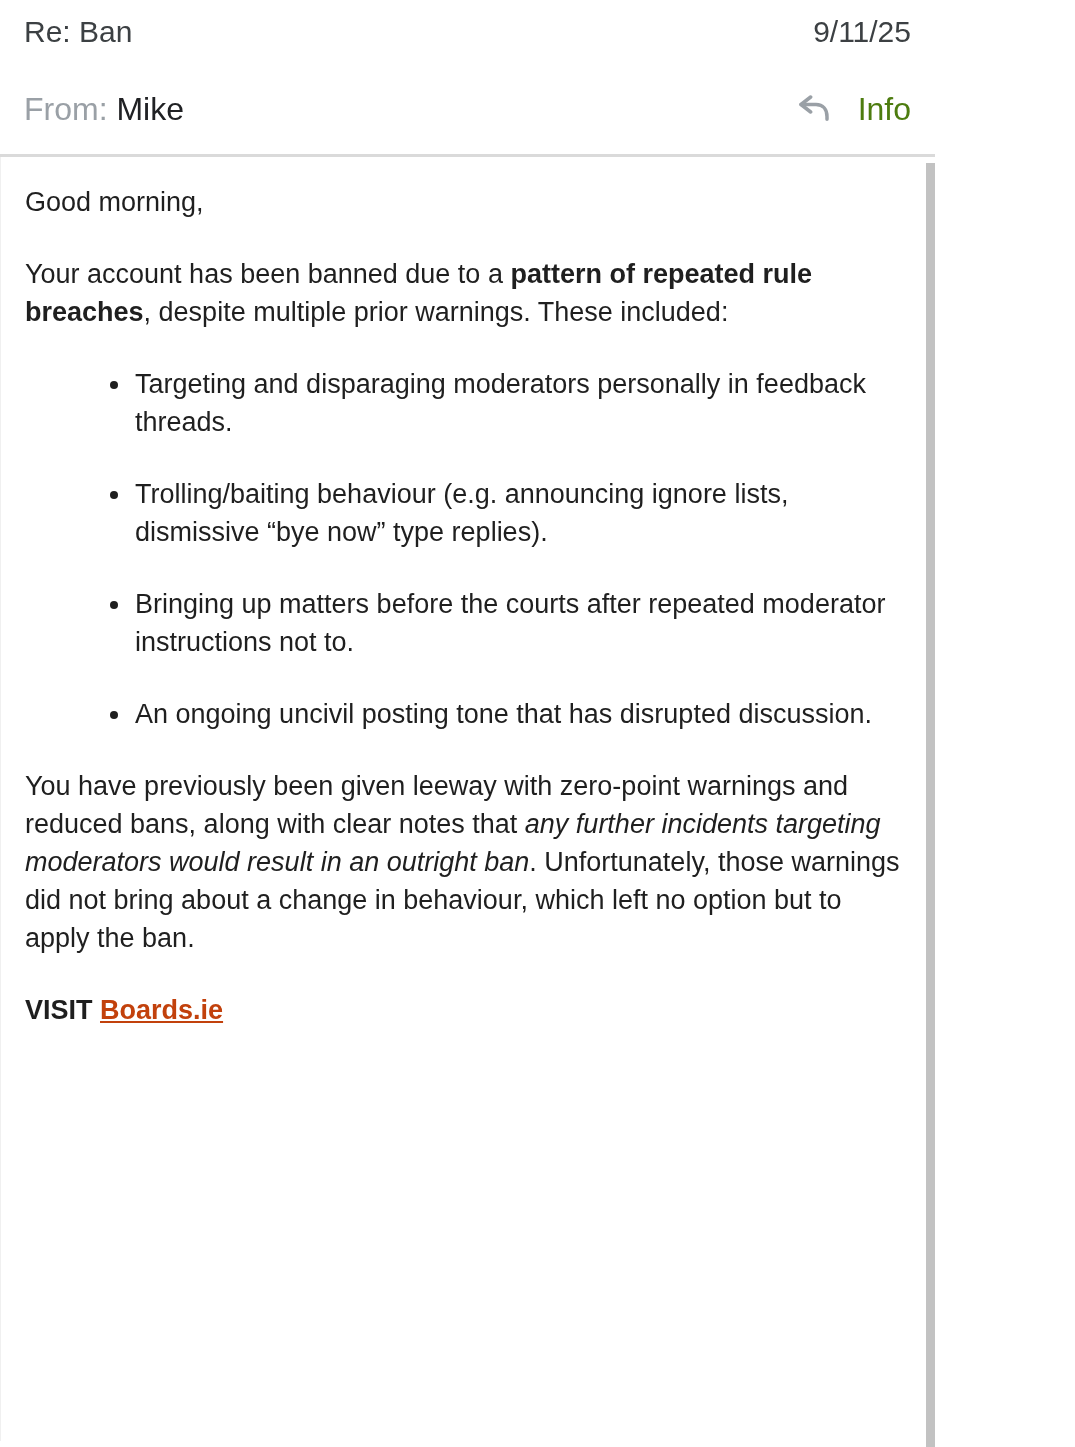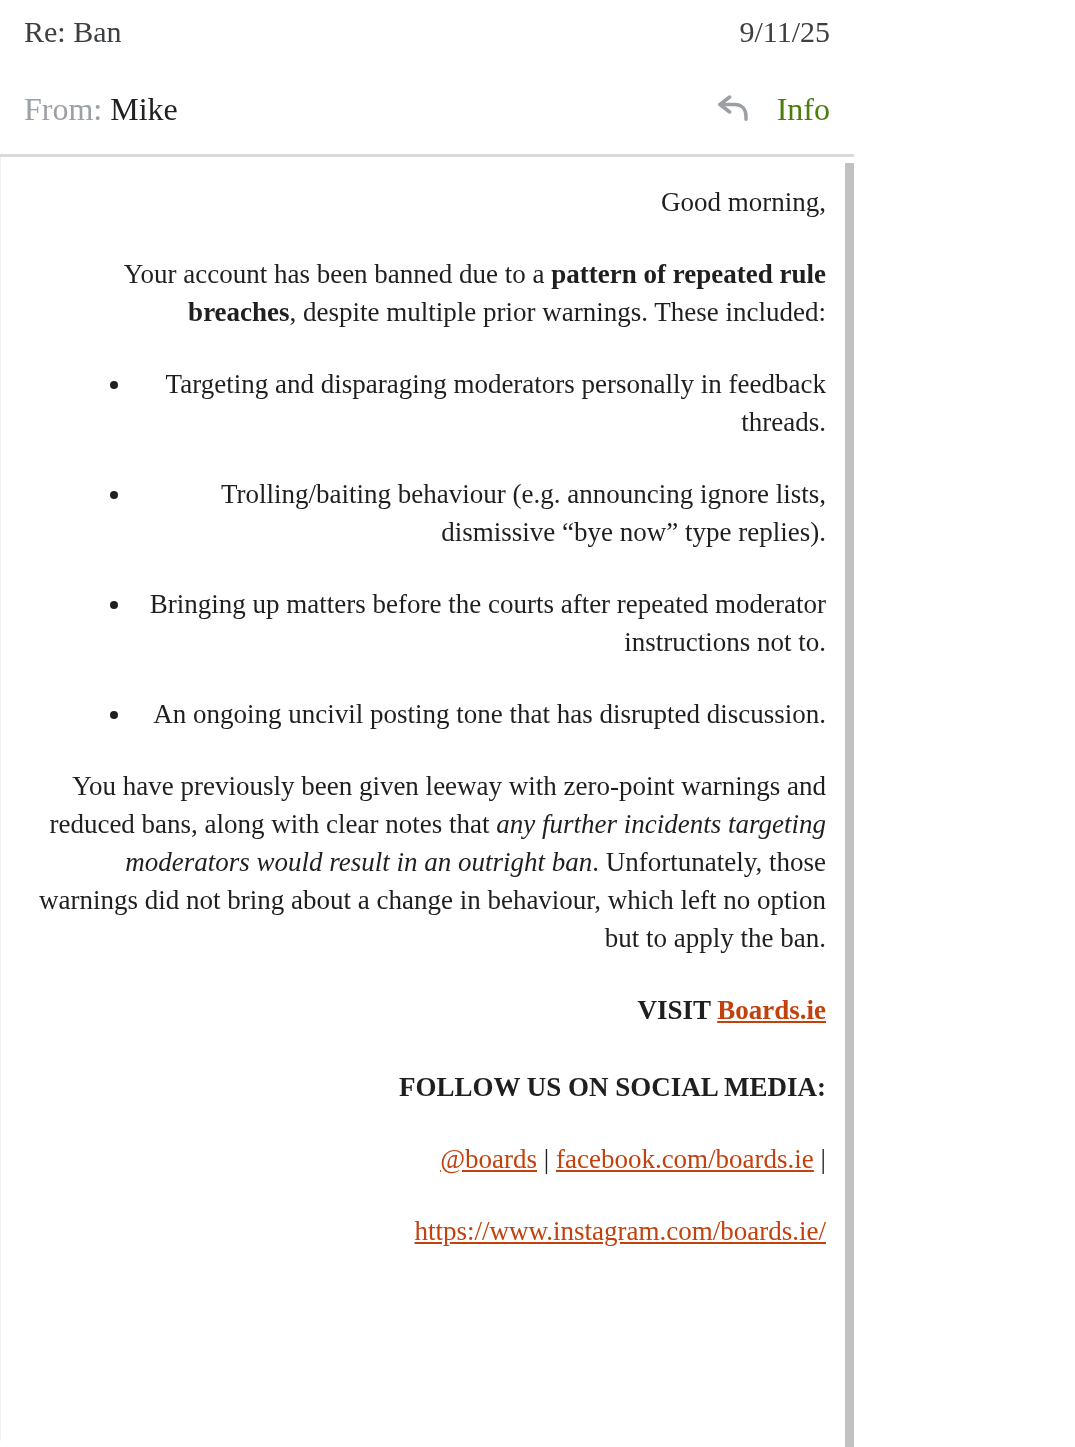--- a/index.html
+++ b/index.html
@@ -1,25 +1,24 @@
 <!DOCTYPE html>
 <html><head>
 <meta charset="utf-8">
 <style>
   * { margin: 0; padding: 0; box-sizing: border-box; }
   html, body { background: #ffffff; }
   .page {
     position: relative;
-    width: 854px;
+    width: 935px;
     height: 1447px;
     background: #ffffff;
-    font-family: Liberation Serif, serif;
+    font-family: Liberation Sans, sans-serif;
     color: #202124;
     overflow: hidden;
-    text-align: right;
   }
   
   .header { padding: 10px 24px 0 24px; }
   .header-row { display: flex; justify-content: space-between; align-items: baseline; }
   .subject { font-size: 30px; line-height: 44px; color: #3c4043; font-weight: 400; }
   .date { font-size: 30px; line-height: 44px; color: #3c4043; }
   .header-row2 { margin-top: 32px; align-items: center; display: flex; justify-content: space-between; }
   .from-line { font-size: 32px; line-height: 46px; }
   .from-label { color: #9aa0a6; }
   .from-name { color: #202124; }
@@ -110,24 +109,19 @@
         <li>Trolling/baiting behaviour (e.g. announcing ignore lists, dismissive “bye now” type replies).</li>
         <li>Bringing up matters before the courts after repeated moderator instructions not to.</li>
         <li>An ongoing uncivil posting tone that has disrupted discussion.</li>
       </ul>
 
       <p><span>You have previously been given leeway with zero-point warnings and reduced bans, along with clear notes that </span><i>any further incidents targeting moderators would result in an outright ban</i><span>. Unfortunately, those warnings did not bring about a change in behaviour, which left no option but to apply the ban.</span></p>
 
 
       <p class="visit-line"><span>VISIT </span><a class="blue-link bold-link">Boards.ie</a></p>
 
-      <div class="social-block">
-        <p class="social-heading">FOLLOW US ON SOCIAL MEDIA:</p>
-        <p class="link-line"><a class="blue-link">@boards</a><span class="sep"> | </span><a class="blue-link">facebook.com/boards.ie</a><span class="sep"> | </span></p>
-        <p class="insta-line"><a class="blue-link">https://www.instagram.com/boards.ie/</a></p>
-      </div>
 
     </div>
   </div>
 
   <div class="scrollbar-track"></div>
 
 </div>
 
 </body></html>

